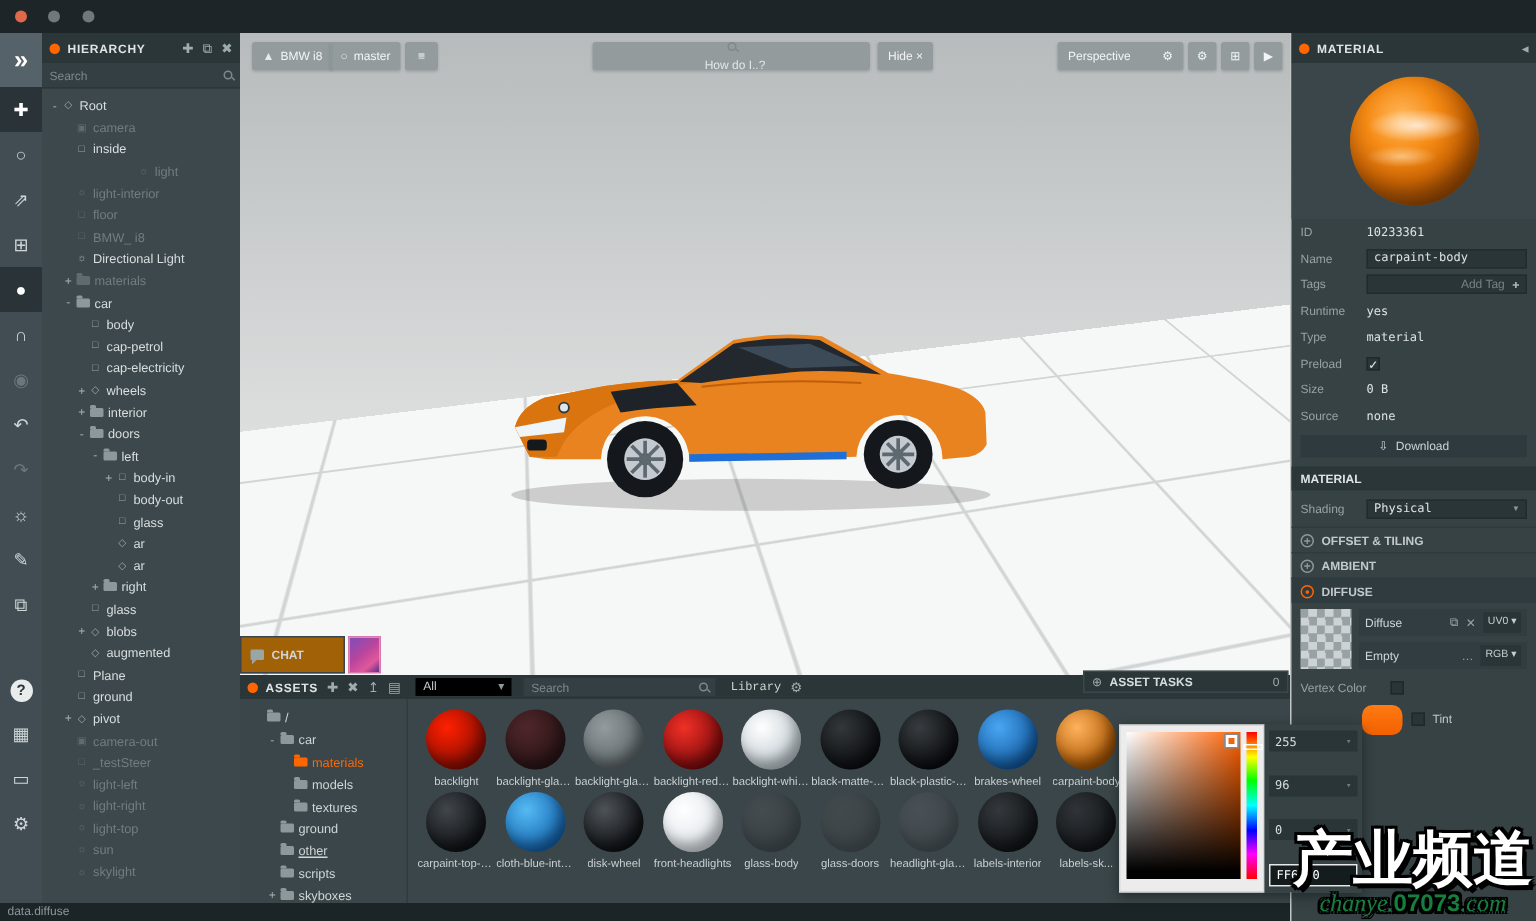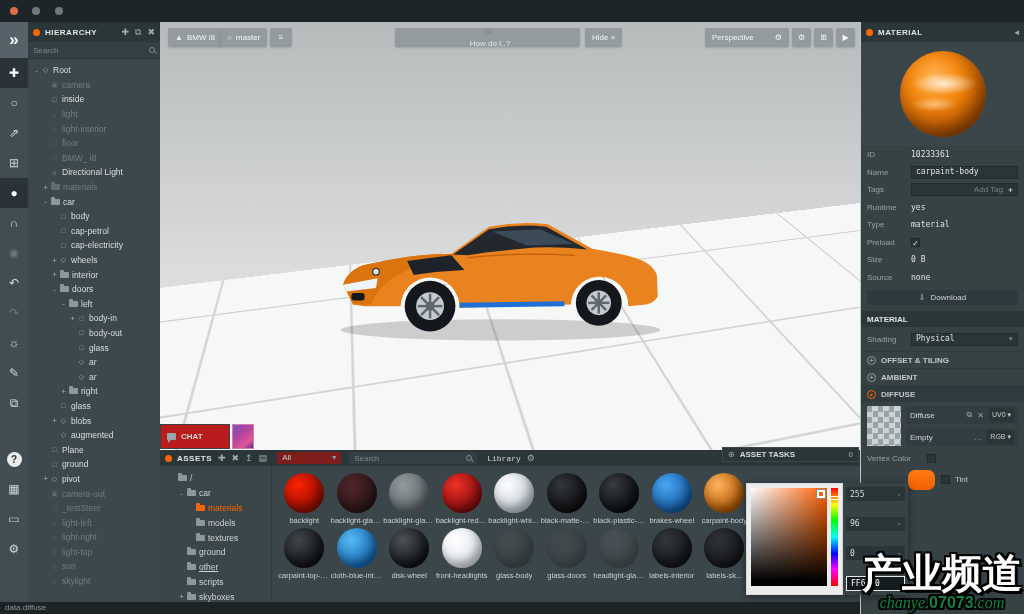--- a/index.html
+++ b/index.html
@@ -50,30 +50,30 @@
                      repeating-linear-gradient(90deg,#d2d5d5 0 2px,transparent 2px 118px);
     transform:rotateX(57deg) rotateZ(-13deg); transform-origin:42% 0; }
   .vp-btn { position:absolute; height:19px; background:rgba(141,150,153,.88); color:#f3f5f5; font-size:8px; line-height:19px; border-radius:2px; padding:0 7px; cursor:pointer; box-shadow:0 1px 2px rgba(0,0,0,.15); }
   .vp-btn .bic { margin-right:4px; font-size:8px; color:#e6eaea; }
   #vp-search { display:flex; align-items:center; color:#eef1f1; }
   #vp-search .search-ph { color:#e3e7e7; margin-left:5px; }
   #car { position:absolute; left:168px; top:158px; width:345px; height:172px; }
 
   
   #chat { position:absolute; left:160px; top:424px; width:96px; height:25px; z-index:15; display:flex; }
-  #chat-btn { width:70px; height:25px; background:#b91c1c; border:1px solid #39454a; display:flex; align-items:center; padding:0 6px; cursor:pointer; }
+  #chat-btn { width:70px; height:25px; background:#a16207; border:1px solid #39454a; display:flex; align-items:center; padding:0 6px; cursor:pointer; }
   .chat-bubble { width:9px; height:7px; background:#9aa5a8; border-radius:1px; position:relative; margin-right:5px; }
   .chat-bubble::after { content:""; position:absolute; left:1px; bottom:-3px; border:2px solid transparent; border-top-color:#9aa5a8; border-left-color:#9aa5a8; }
   #chat-btn span { color:#cdd4d5; font-size:8px; font-weight:bold; }
   #chat-avatar { width:22px; height:25px; margin-left:2px; background:linear-gradient(140deg,#8a4bb5 10%,#b8459c 45%,#e0589a 75%,#5a2d86); border:1px solid #d77ab0; cursor:pointer; }
 
   
   #assets { position:absolute; left:160px; top:450px; width:700px; height:152px; background:#3a4649; z-index:14; display:flex; flex-direction:column; }
   #assets .panel-head { height:16px; background:#2b3639; }
-  .ah-dd { background:#7f1d1d; color:#c6cdce; font-size:8px; height:12px; line-height:12px; padding:0 5px; margin-left:10px; width:64px; display:flex; cursor:pointer;justify-content:center; }
+  .ah-dd { background:#000000; color:#c6cdce; font-size:8px; height:12px; line-height:12px; padding:0 5px; margin-left:10px; width:64px; display:flex; cursor:pointer;justify-content:center; }
   .ah-dd i { font-style:normal; margin-left:auto; color:#8d989b; }
   .ah-search { background:#333f42; height:12px; margin-left:8px; width:128px; display:flex; align-items:center; padding:0 5px; }
   .ah-lib { color:#cdd4d5; font-size:8px; margin-left:10px; cursor:pointer;font-family:Liberation Mono, monospace; }
   #assets-body { flex:1; display:flex; }
   #asset-folders { width:112px; flex:none; padding:5px 0 0 4px; border-right:1px solid #2f3b3e; }
   .frow { height:14.8px; display:flex; align-items:center; color:#cfd6d7; font-size:8.5px; cursor:pointer; white-space:nowrap; }
   .frow.sel { color:#ff6600; }
   .frow.sel .fic { background:#ff6600; }
   #asset-grid { flex:1; padding:4px 0 0 6px; }
   .arow { display:flex; }
@@ -255,21 +255,21 @@
       <div class="trow dim" style="padding-left: 13px;">
         <span class="tgl"></span>
         <span class="tic">▣</span>
         <span class="tlabel">camera</span>
       </div>
       <div class="trow" style="padding-left: 13px;">
         <span class="tgl"></span>
         <span class="tic">□</span>
         <span class="tlabel">inside</span>
       </div>
-      <div class="trow dim" style="padding-left: 13px;">
+      <div class="trow dim" style="padding-left: 13px; justify-content: center;">
         <span class="tgl"></span>
         <span class="tic">☼</span>
         <span class="tlabel">light</span>
       </div>
       <div class="trow dim" style="padding-left: 13px;">
         <span class="tgl"></span>
         <span class="tic">☼</span>
         <span class="tlabel">light-interior</span>
       </div>
       <div class="trow dim" style="padding-left: 13px;">

